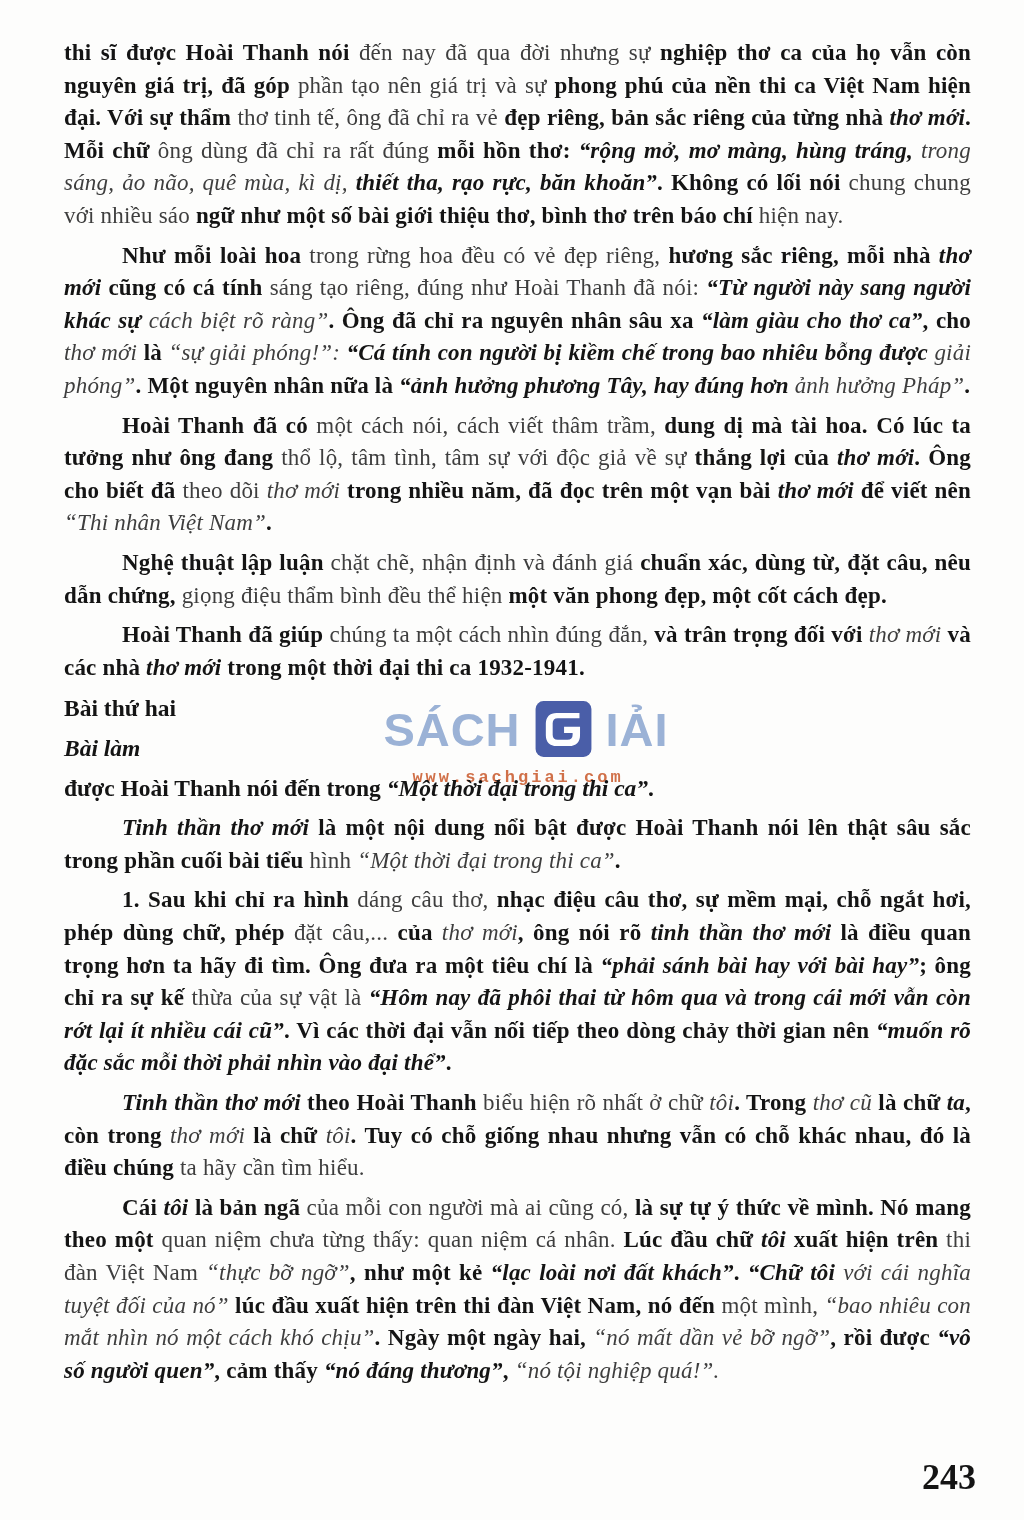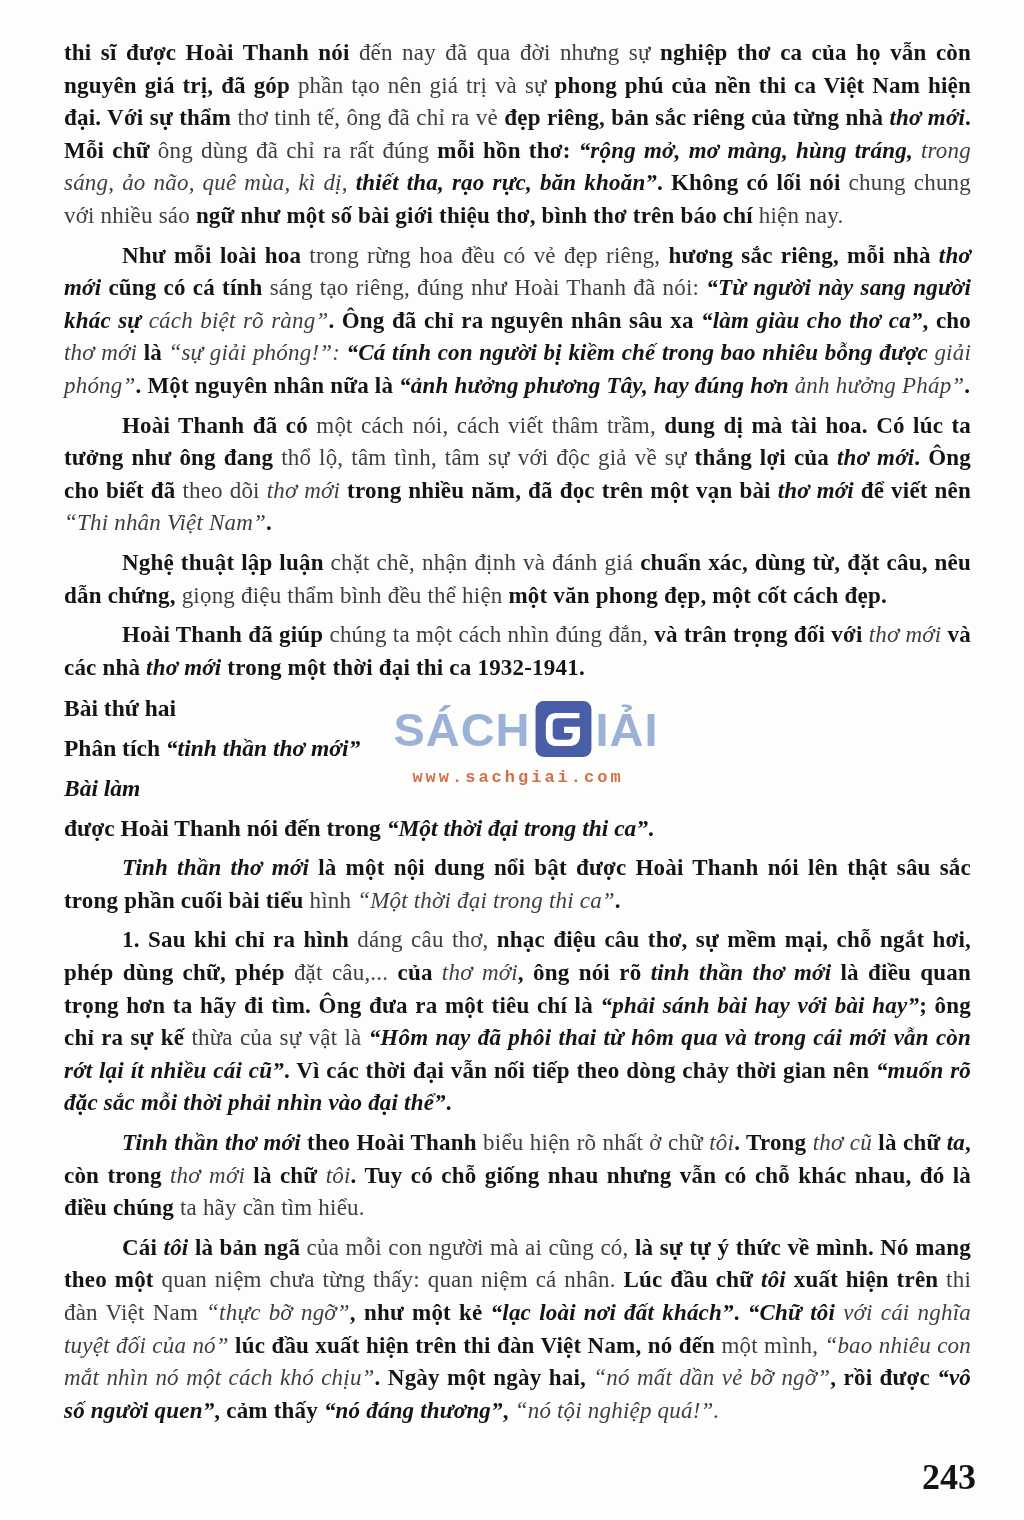--- a/index.html
+++ b/index.html
@@ -45,21 +45,21 @@
     width: 100%;
     display: flex;
     flex-direction: column;
     align-items: center;
     z-index: 1;
     pointer-events: none;
   }
   .wm-row {
     display: flex;
     align-items: center;
-    gap: 2px;
+    gap: 12px;
     transform: translateX(14px);
   }
   .wm-text {
     font-family: "Liberation Sans", sans-serif;
     font-weight: 700;
     font-size: 47px;
     letter-spacing: 1px;
     color: #93acd3;
     opacity: 0.92;
   }
@@ -106,21 +106,20 @@
     <div class="wm-url">www.sachgiai.com</div>
   </div>
 
   <div class="content">
       <p class="body"><span>thi sĩ được Hoài Thanh nói </span><span class="lt">đến nay đã qua đời nhưng sự </span><span>nghiệp thơ ca của họ vẫn còn nguyên giá trị, đã góp </span><span class="lt">phần tạo nên giá trị và sự </span><span>phong phú của nền thi ca Việt Nam hiện đại. Với sự thẩm </span><span class="lt">thơ tinh tế, ông đã chỉ ra vẻ </span><span>đẹp riêng, bản sắc riêng của từng nhà </span><span class="it">thơ mới</span><span>. Mỗi chữ </span><span class="lt">ông dùng đã chỉ ra rất đúng </span><span>mỗi hồn thơ: </span><span class="it">“rộng mở, mơ màng, hùng tráng, </span><span class="it lt">trong sáng, ảo não, quê mùa, kì dị, </span><span class="it">thiết tha, rạo rực, băn khoăn”</span><span>. Không có lối nói </span><span class="lt">chung chung với nhiều sáo </span><span>ngữ như một số bài giới thiệu thơ, bình thơ trên báo chí </span><span class="lt">hiện nay.</span></p>
       <p class="body indent"><span>Như mỗi loài hoa </span><span class="lt">trong rừng hoa đều có vẻ đẹp riêng, </span><span>hương sắc riêng, mỗi nhà </span><span class="it">thơ mới</span><span> cũng có cá tính </span><span class="lt">sáng tạo riêng, đúng như Hoài Thanh đã nói: </span><span class="it">“Từ người này sang người khác sự </span><span class="it lt">cách biệt rõ ràng”</span><span>. Ông đã chỉ ra nguyên nhân sâu xa </span><span class="it">“làm giàu cho thơ ca”</span><span>, cho </span><span class="it lt">thơ mới</span><span> là </span><span class="it lt">“sự giải phóng!”: </span><span class="it">“Cá tính con người bị kiềm chế trong bao nhiêu bỗng được </span><span class="it lt">giải phóng”</span><span>. Một nguyên nhân nữa là </span><span class="it">“ảnh hưởng phương Tây, hay đúng hơn </span><span class="it lt">ảnh hưởng Pháp”</span><span>.</span></p>
       <p class="body indent"><span>Hoài Thanh đã có </span><span class="lt">một cách nói, cách viết thâm trầm, </span><span>dung dị mà tài hoa. Có lúc ta tưởng như ông đang </span><span class="lt">thổ lộ, tâm tình, tâm sự với độc giả về sự </span><span>thắng lợi của </span><span class="it">thơ mới</span><span>. Ông cho biết đã </span><span class="lt">theo dõi </span><span class="it lt">thơ mới</span><span> trong nhiều năm, đã đọc trên một vạn bài </span><span class="it">thơ mới</span><span> để viết nên </span><span class="it lt">“Thi nhân Việt Nam”</span><span>.</span></p>
       <p class="body indent"><span>Nghệ thuật lập luận </span><span class="lt">chặt chẽ, nhận định và đánh giá </span><span>chuẩn xác, dùng từ, đặt câu, nêu dẫn chứng, </span><span class="lt">giọng điệu thẩm bình đều thể hiện </span><span>một văn phong đẹp, một cốt cách đẹp.</span></p>
       <p class="body indent"><span>Hoài Thanh đã giúp </span><span class="lt">chúng ta một cách nhìn đúng đắn, </span><span>và trân trọng đối với </span><span class="it lt">thơ mới</span><span> và các nhà </span><span class="it">thơ mới</span><span> trong một thời đại thi ca 1932-1941.</span></p>
       <p class="heading gap"><span>Bài thứ hai</span></p>
-      <p class="heading"><span>Phân tích </span><span class="it">“tinh thần thơ mới”</span></p>
       <p class="heading"><span class="it">Bài làm</span></p>
       <p class="heading"><span>được Hoài Thanh nói đến trong </span><span class="it">“Một thời đại trong thi ca”</span><span>.</span></p>
       <p class="body indent"><span class="it">Tinh thần thơ mới</span><span> là một nội dung nổi bật được Hoài Thanh nói lên thật sâu sắc trong phần cuối bài tiểu </span><span class="lt">hình </span><span class="it lt">“Một thời đại trong thi ca”</span><span>.</span></p>
       <p class="body indent"><span>1. Sau khi chỉ ra hình </span><span class="lt">dáng câu thơ, </span><span>nhạc điệu câu thơ, sự mềm mại, chỗ ngắt hơi, phép dùng chữ, phép </span><span class="lt">đặt câu,... </span><span>của </span><span class="it lt">thơ mới</span><span>, ông nói rõ </span><span class="it">tinh thần thơ mới</span><span> là điều quan trọng hơn ta hãy đi tìm. Ông đưa ra một tiêu chí là </span><span class="it">“phải sánh bài hay với bài hay”</span><span>; ông chỉ ra sự kế </span><span class="lt">thừa của sự vật là </span><span class="it">“Hôm nay đã phôi thai từ hôm qua và trong cái mới vẫn còn rớt lại ít nhiều cái cũ”</span><span>. Vì các thời đại vẫn nối tiếp theo dòng chảy thời gian nên </span><span class="it">“muốn rõ đặc sắc mỗi thời phải nhìn vào đại thể”</span><span>.</span></p>
       <p class="body indent"><span class="it">Tinh thần thơ mới</span><span> theo Hoài Thanh </span><span class="lt">biểu hiện rõ nhất ở chữ </span><span class="it lt">tôi</span><span>. Trong </span><span class="it lt">thơ cũ</span><span> là chữ </span><span class="it">ta</span><span>, còn trong </span><span class="it lt">thơ mới</span><span> là chữ </span><span class="it lt">tôi</span><span>. Tuy có chỗ giống nhau nhưng vẫn có chỗ khác nhau, đó là điều chúng </span><span class="lt">ta hãy cần tìm hiểu.</span></p>
       <p class="body indent"><span>Cái </span><span class="it">tôi</span><span> là bản ngã </span><span class="lt">của mỗi con người mà ai cũng có, </span><span>là sự tự ý thức về mình. Nó mang theo một </span><span class="lt">quan niệm chưa từng thấy: quan niệm cá nhân. </span><span>Lúc đầu chữ </span><span class="it">tôi</span><span> xuất hiện trên </span><span class="lt">thi đàn Việt Nam </span><span class="it lt">“thực bỡ ngỡ”</span><span>, như một kẻ </span><span class="it">“lạc loài nơi đất khách”</span><span>. </span><span class="it">“Chữ tôi </span><span class="it lt">với cái nghĩa tuyệt đối của nó”</span><span> lúc đầu xuất hiện trên thi đàn Việt Nam, nó đến </span><span class="lt">một mình, </span><span class="it lt">“bao nhiêu con mắt nhìn nó một cách khó chịu”</span><span>. Ngày một ngày hai, </span><span class="it lt">“nó mất dần vẻ bỡ ngỡ”</span><span>, rồi được </span><span class="it">“vô số người quen”</span><span>, cảm thấy </span><span class="it">“nó đáng thương”</span><span>, </span><span class="it lt">“nó tội nghiệp quá!”.</span></p>
     </div>
 
   <div class="page-number">243</div>
 

